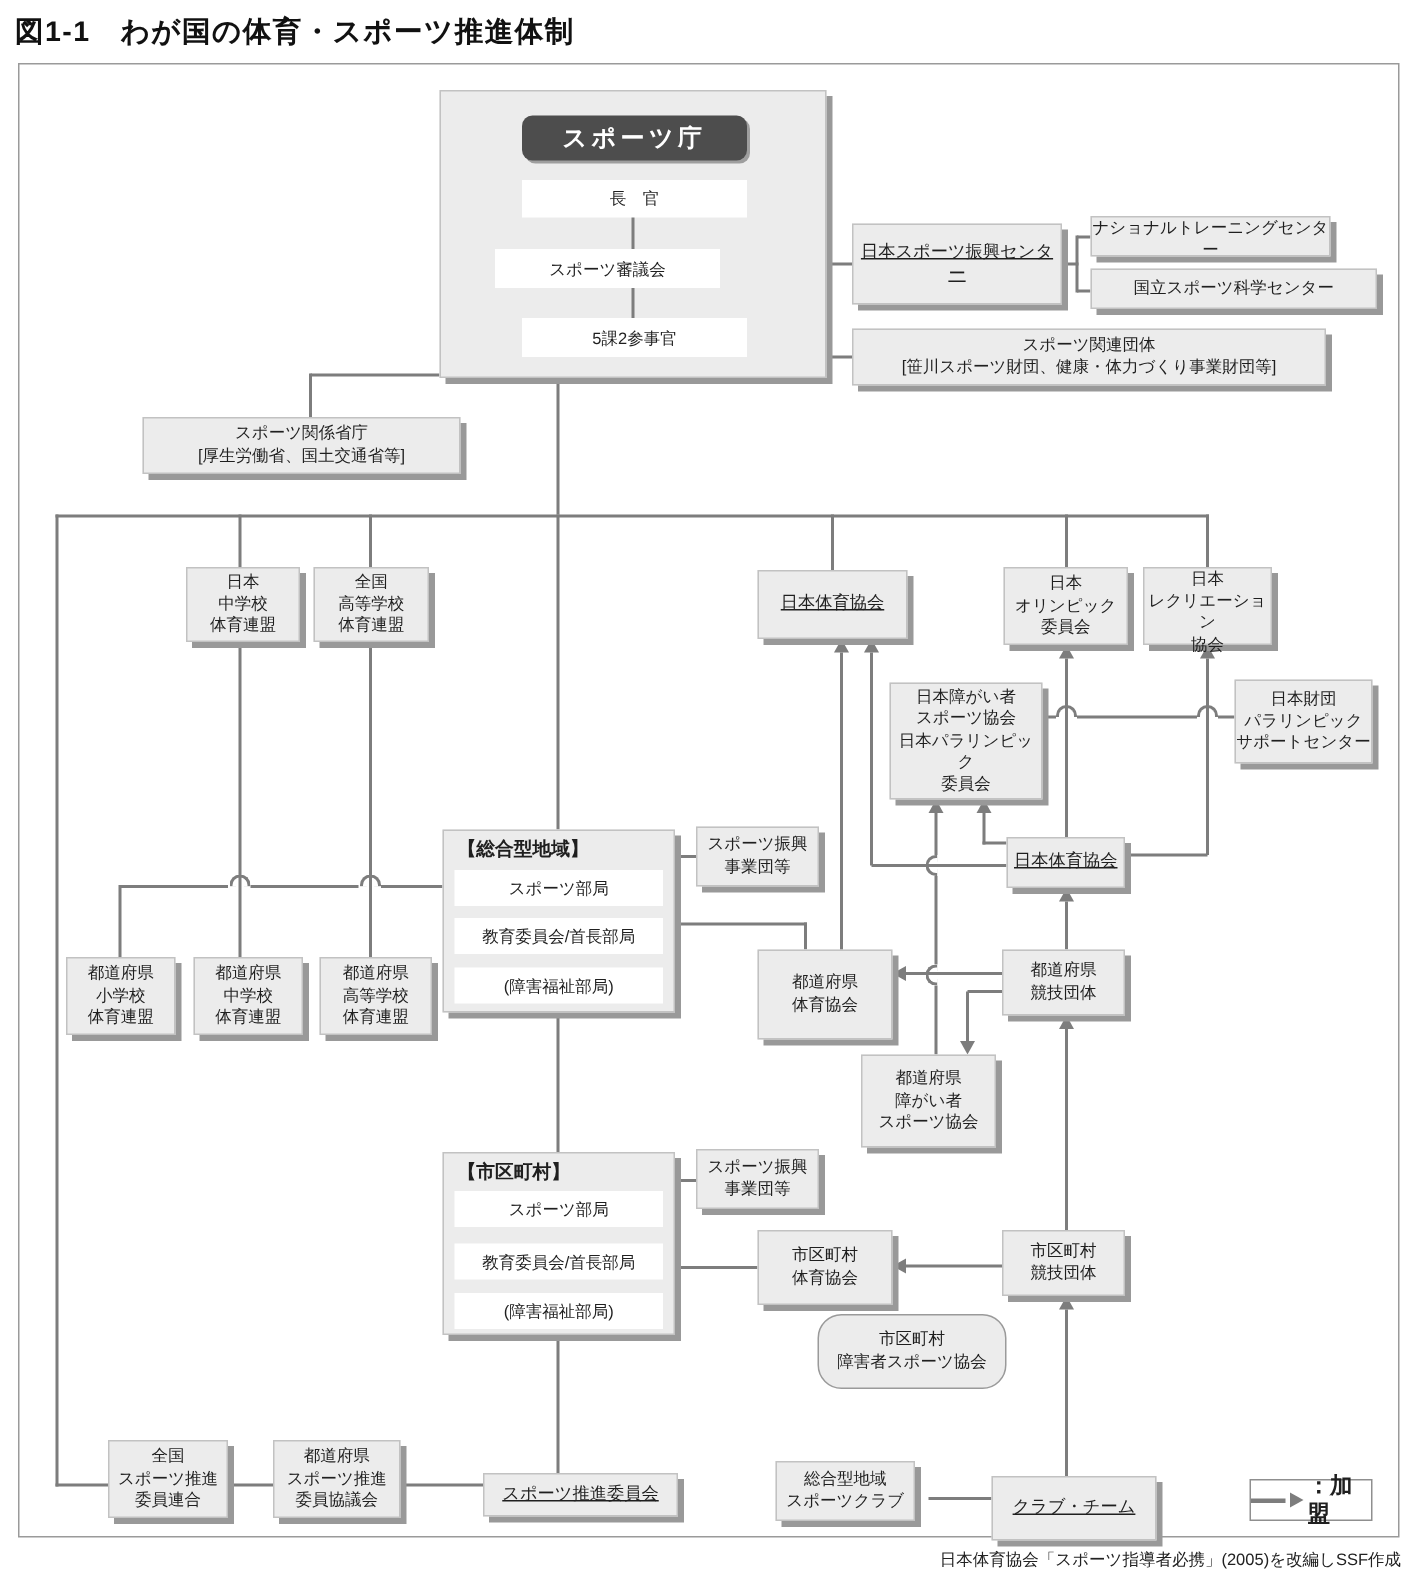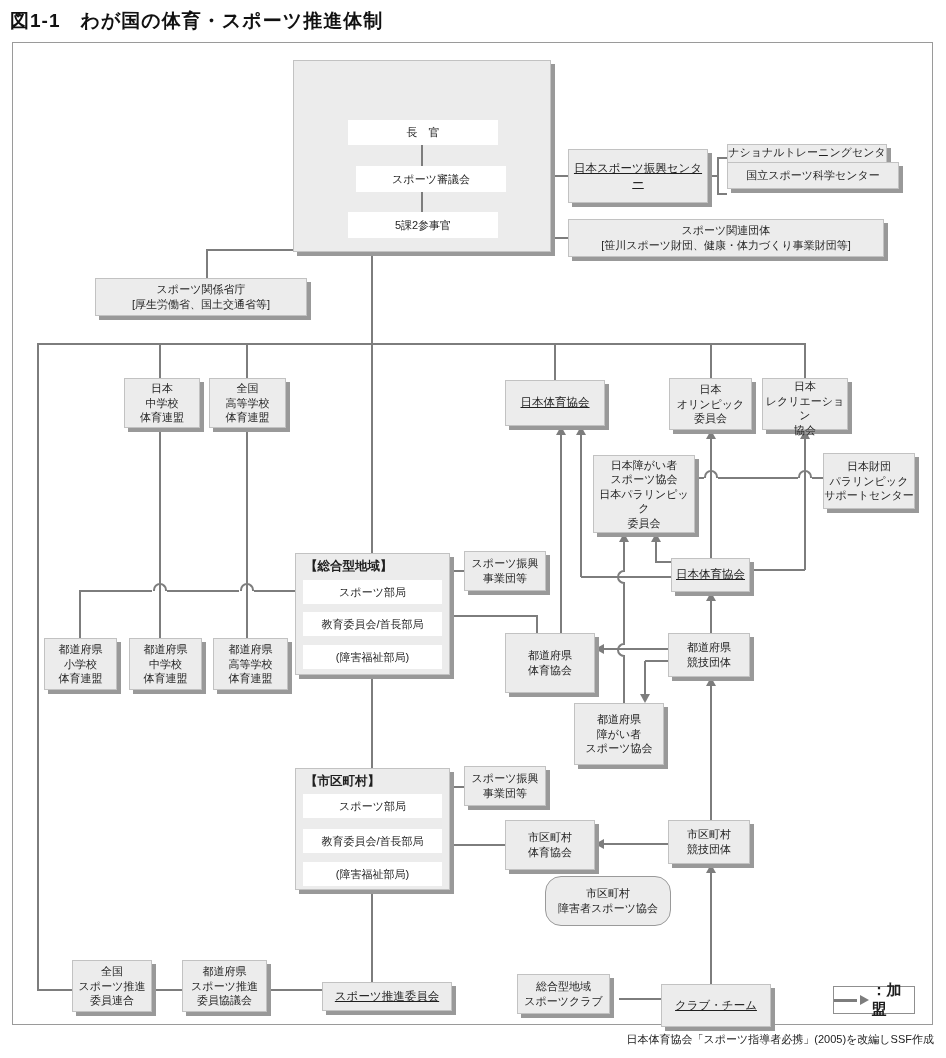--- a/index.html
+++ b/index.html
@@ -39,27 +39,28 @@
 <body>
 
 <div class="stage">
 
   <div class="fig-title">図1-1　わが国の体育・スポーツ推進体制</div>
   <div class="frame"></div>
   <div class="caption">日本体育協会「スポーツ指導者必携」(2005)を改編しSSF作成</div>
 
   <div class="bx" style="left:293px;top:60px;width:258px;height:192px;"></div>
   <div class="vl" style="left:421px;top:120px;height:118px;z-index:3;"></div>
+  <div class="dark-title" style="left:348px;top:77px;width:150px;height:30px;">スポーツ庁</div>
   <div class="white-row" style="left:348px;top:120px;width:150px;height:25px;">長　官</div>
-  <div class="white-row" style="left:356px;top:166px;width:150px;height:26px;text-align:center;">スポーツ審議会</div>
+  <div class="white-row" style="left:330px;top:166px;width:150px;height:26px;text-align:center;">スポーツ審議会</div>
   <div class="white-row" style="left:348px;top:212px;width:150px;height:26px;">5課2参事官</div>
 
   <div class="bx one" style="left:568px;top:149px;width:140px;height:54px;">日本スポーツ振興センター</div>
   <div class="bx" style="left:727px;top:144px;width:160px;height:27px;">ナショナルトレーニングセンター</div>
-  <div class="bx" style="left:727px;top:162px;width:172px;height:27px;">国立スポーツ科学センター</div>
+  <div class="bx" style="left:727px;top:179px;width:191px;height:27px;">国立スポーツ科学センター</div>
   <div class="bx" style="left:568px;top:219px;width:316px;height:38px;">スポーツ関連団体
 [笹川スポーツ財団、健康・体力づくり事業財団等]</div>
   <div class="bx" style="left:95px;top:278px;width:212px;height:38px;">スポーツ関係省庁
 [厚生労働省、国土交通省等]</div>
 
   <div class="bx" style="left:124px;top:378px;width:76px;height:50px;">日本
 中学校
 体育連盟</div>
   <div class="bx" style="left:209px;top:378px;width:77px;height:50px;">全国
 高等学校

